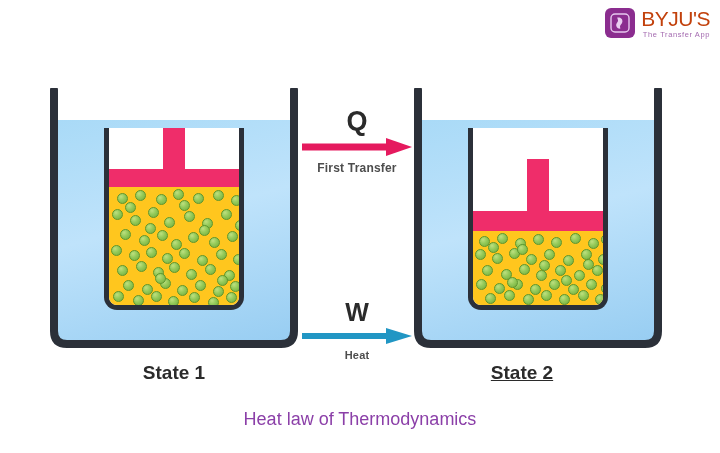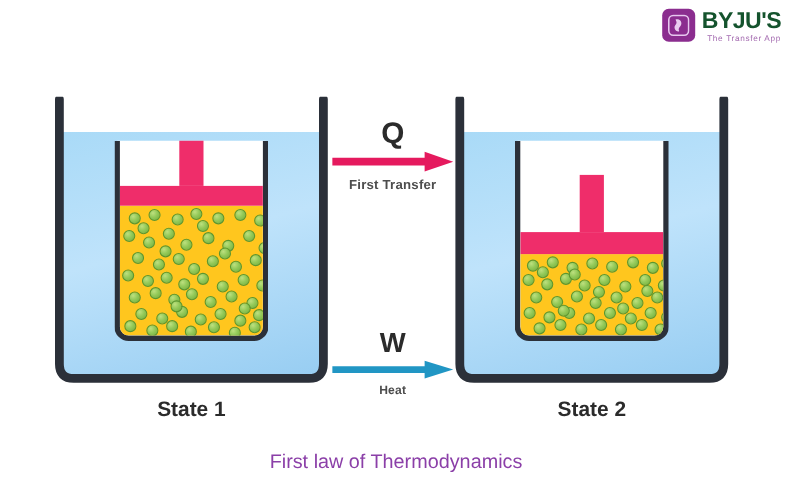--- a/index.html
+++ b/index.html
@@ -31,22 +31,22 @@
     border-radius: 6px;
     background: #8b2d8f;
     display: flex;
     align-items: center;
     justify-content: center;
   }
   #logo .mark svg { display: block; }
   #logo .wordwrap { line-height: 1; }
   #logo .word {
     font-size: 21px;
-    font-weight: bold;
-    color: #14532d;
+    font-weight: normal;
+    color: #c2410c;
     letter-spacing: -0.5px;
     display: block;
   }
   #logo .tag {
     font-size: 7.5px;
     color: #a46bb0;
     letter-spacing: 0.6px;
     display: block;
     text-align: right;
     margin-top: 2px;
@@ -164,21 +164,21 @@
   .state-label {
     position: absolute;
     width: 252px;
     text-align: center;
     font-size: 19px;
     font-weight: bold;
     color: #2b2b2b;
     top: 362px;
   }
   #state-label-left  { left: 48px; }
-  #state-label-right { left: 412px; }
+  #state-label-right { left: 396px; text-decoration: underline; }
 
   #caption {
     position: absolute;
     top: 409px;
     left: 0;
     width: 720px;
     text-align: center;
     font-size: 18px;
     color: #8b3fa8;
   }
@@ -347,15 +347,15 @@
     <svg class="arrow-svg" width="110" height="18" viewBox="0 0 110 18">
       <line x1="0" y1="9" x2="88" y2="9" stroke="#2196c4" stroke-width="6"></line>
       <polygon points="84,1 110,9 84,17" fill="#2196c4"></polygon>
     </svg>
     <div class="arrow-label tiny">Heat</div>
   </div>
 
   <div class="state-label" id="state-label-left">State 1</div>
   <div class="state-label" id="state-label-right">State 2</div>
 
-  <div id="caption">First law of Thermodynamics</div>
+  <div id="caption">Heat law of Thermodynamics</div>
 
 </div>
 
 </body></html>

